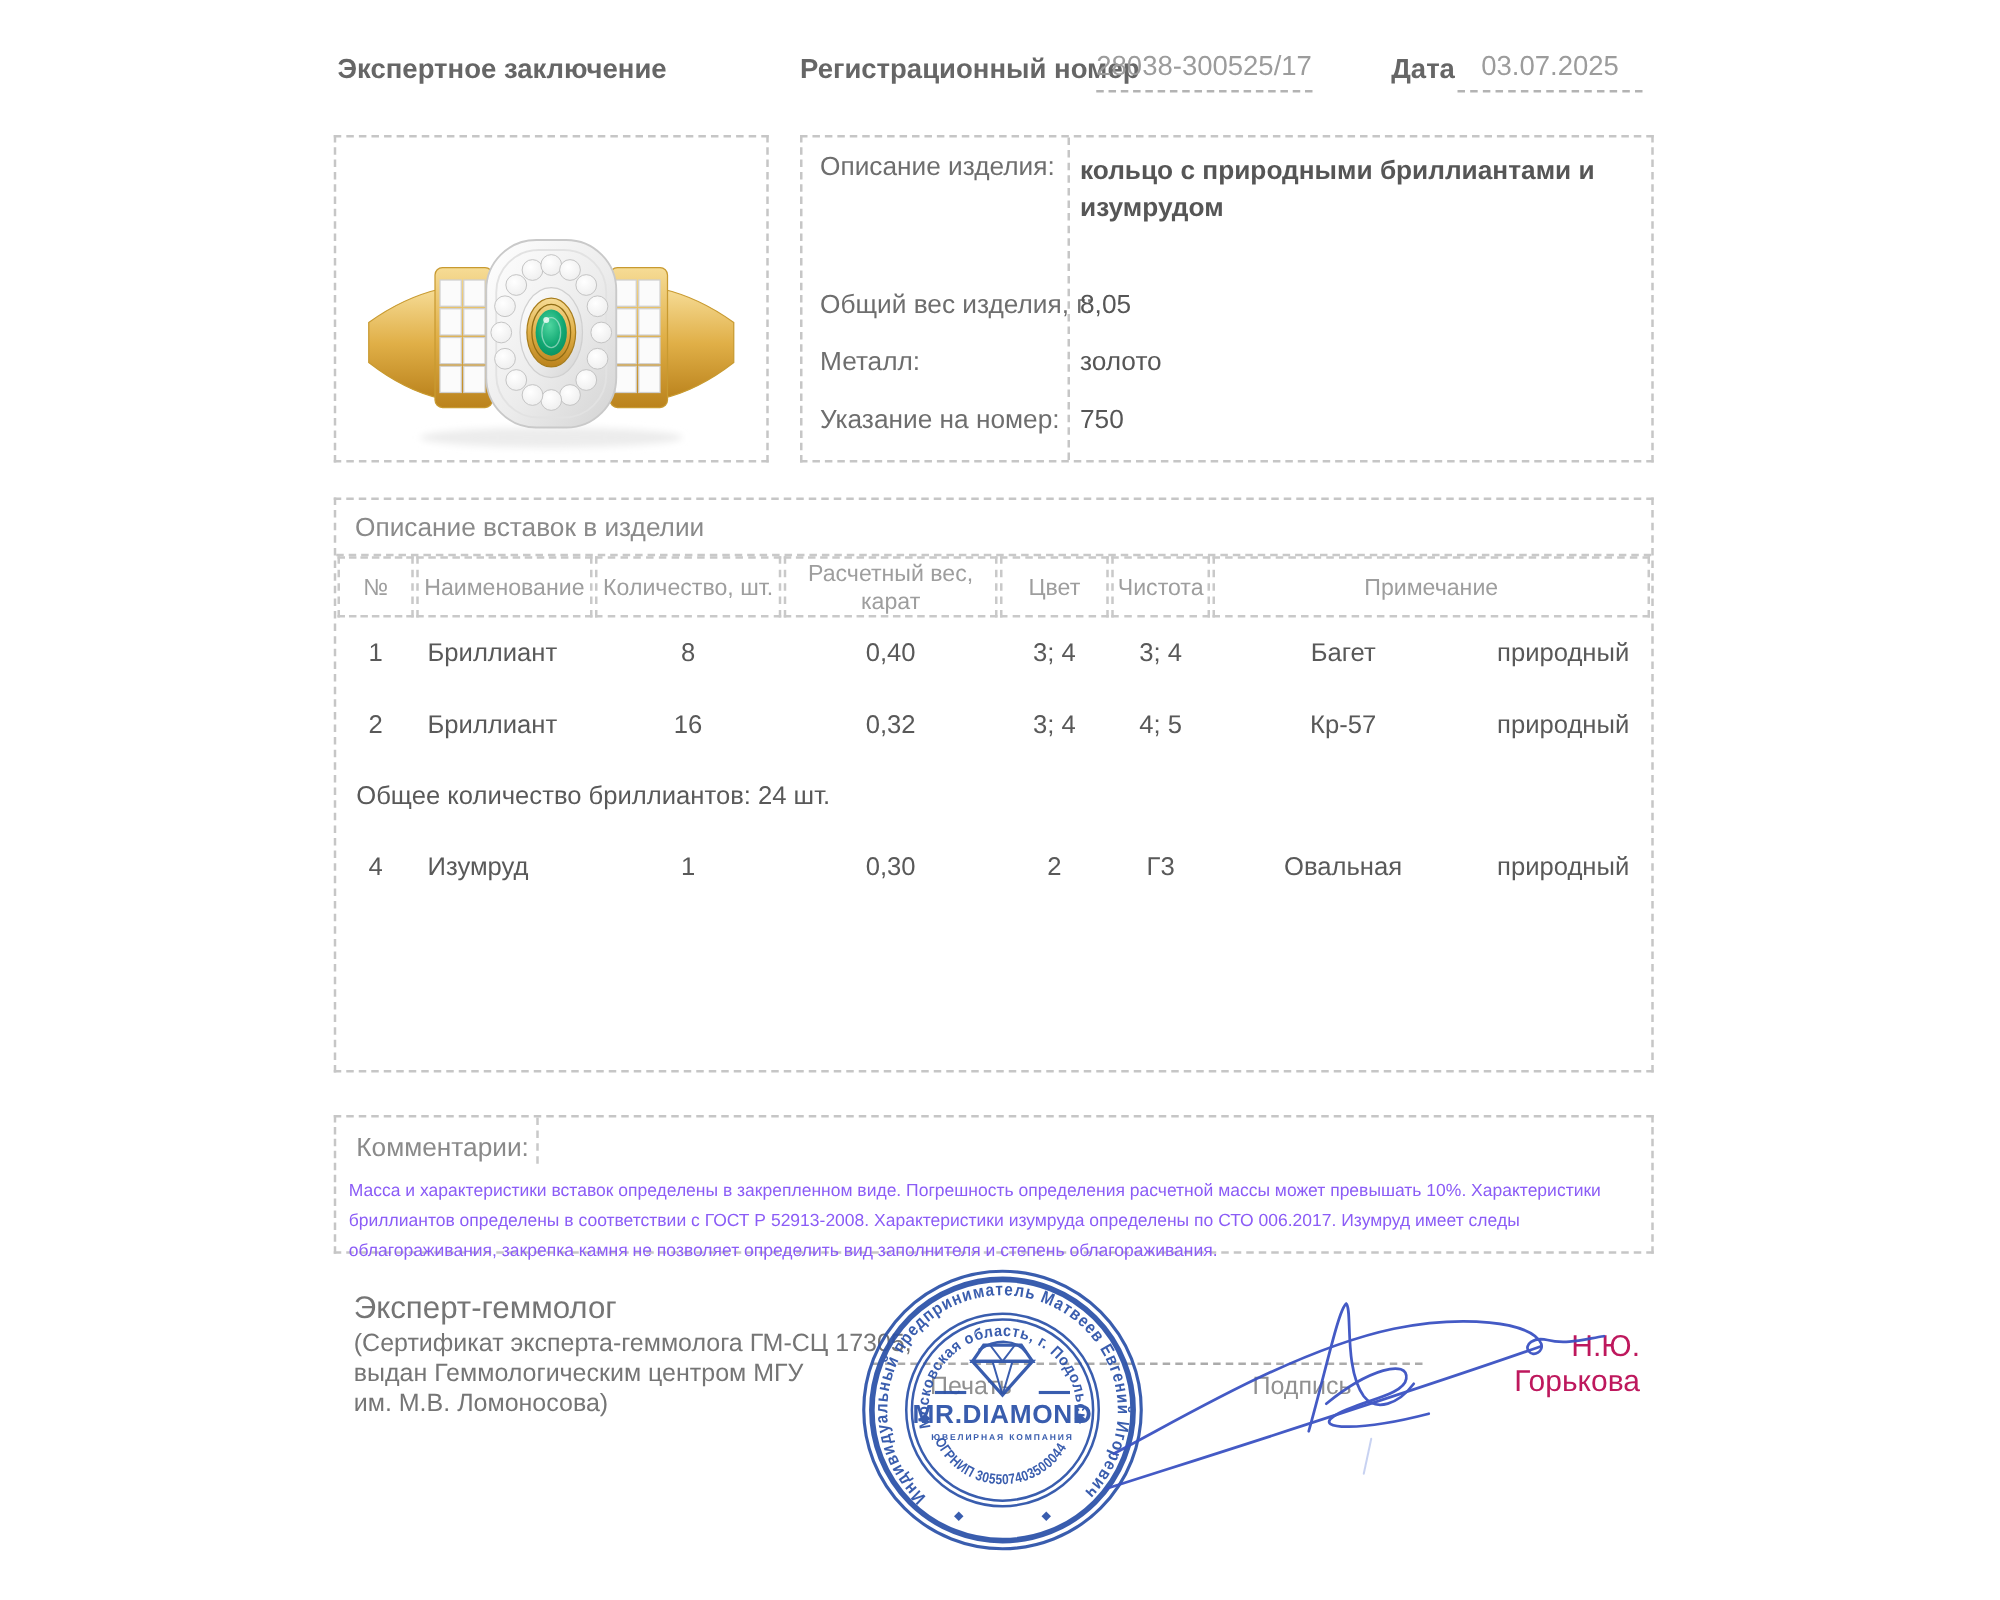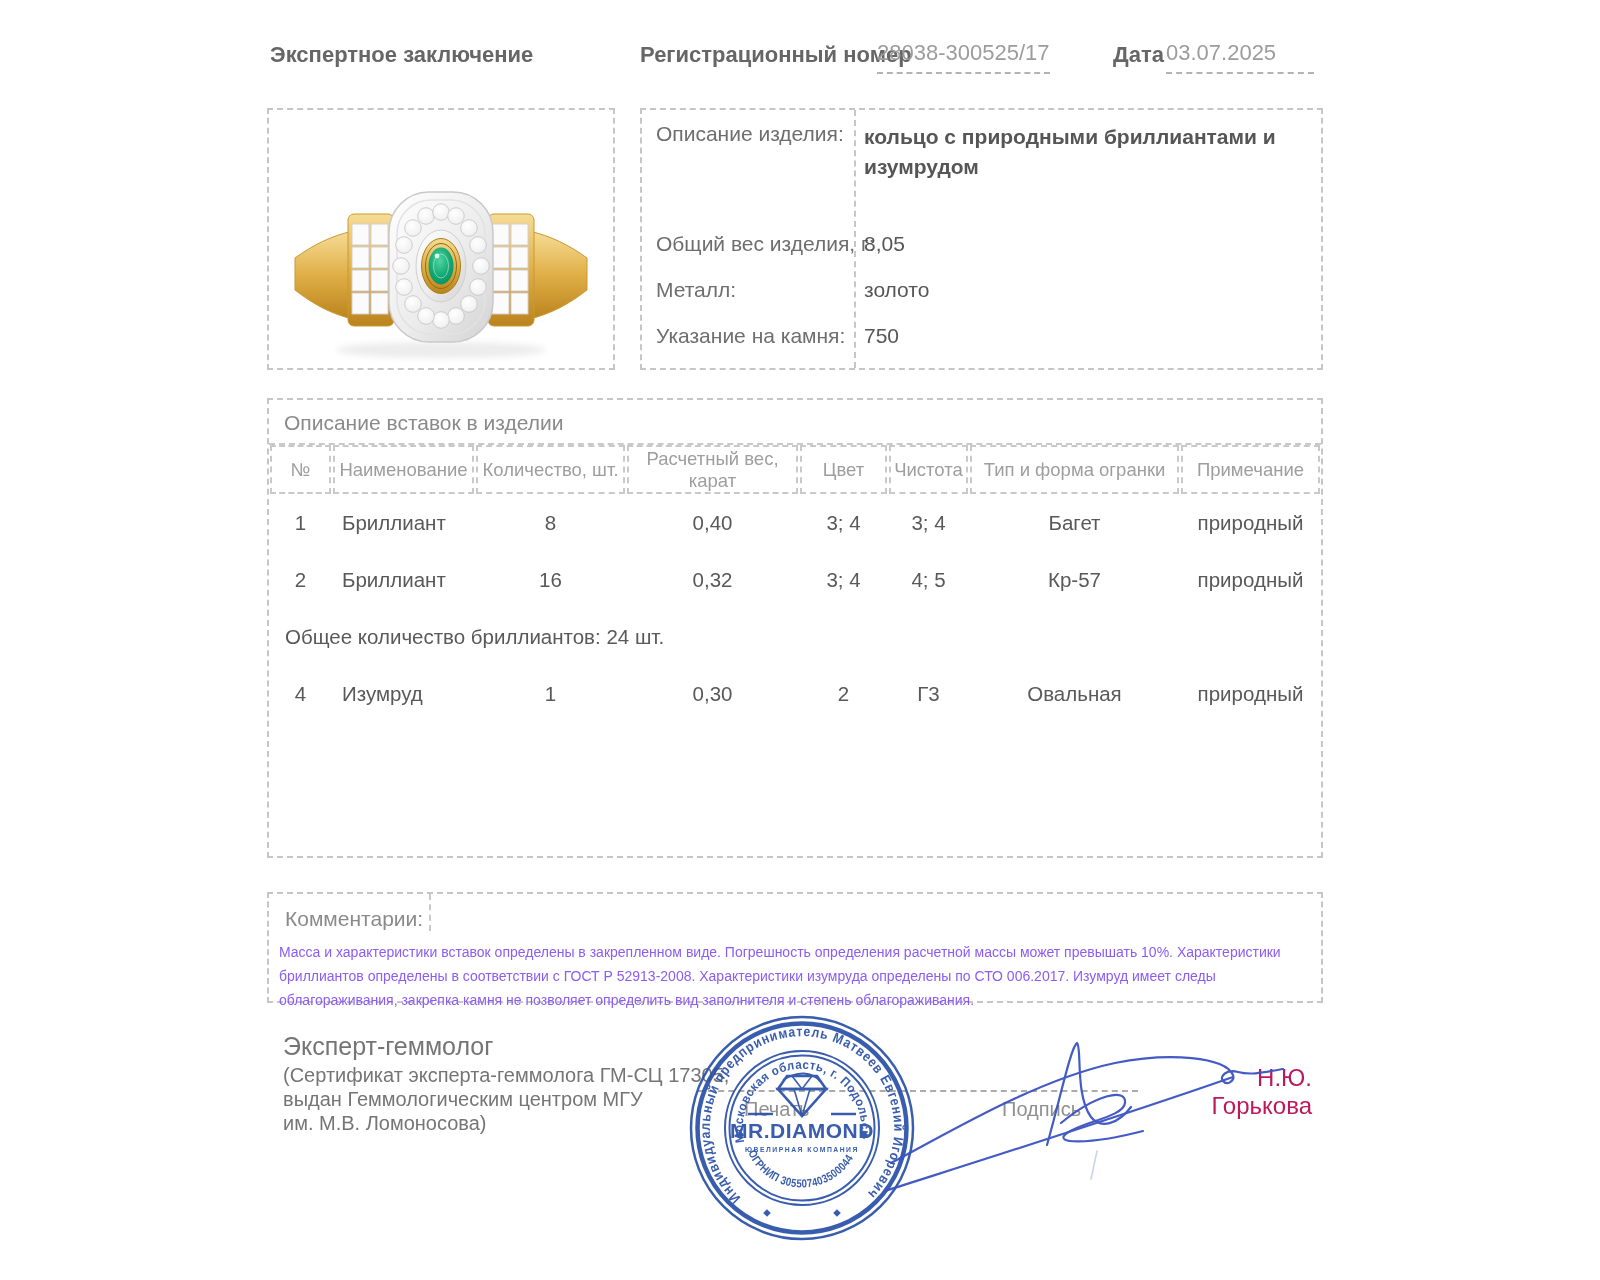--- a/index.html
+++ b/index.html
@@ -50,21 +50,21 @@
 
   #stamp-svg{opacity:.93;}
 </style>
 </head>
 <body>
 
 <div class="abs hdr-bold" style="left:270px;top:42px;">Экспертное заключение</div>
 <div class="abs hdr-bold" style="left:640px;top:42px;">Регистрационный номер</div>
 <div class="abs hdr-val" style="left:877px;top:40px;min-width:152px;">28038-300525/17</div>
 <div class="abs hdr-bold" style="left:1113px;top:42px;">Дата</div>
-<div class="abs hdr-val" style="left:1166px;top:40px;min-width:148px;">03.07.2025</div>
+<div class="abs hdr-val" style="left:1166px;top:40px;min-width:148px;text-align:center;">03.07.2025</div>
 
 <div class="panel" style="left:267px;top:108px;width:348px;height:262px;">
   <svg width="344" height="258" viewBox="0 0 344 258">
     <defs>
       <linearGradient id="goldG" x1="0" y1="0" x2="0" y2="1">
         <stop offset="0" stop-color="#f6dc96"></stop>
           <stop offset="0.5" stop-color="#e0af47"></stop>
           <stop offset="1" stop-color="#bb831d"></stop>
       </linearGradient>
       <linearGradient id="silverG" x1="0" y1="0" x2="1" y2="1">
@@ -146,34 +146,33 @@
 </div>
 
 <div class="panel" style="left:640px;top:108px;width:683px;height:262px;">
   <div class="desc-divider"></div>
   <div class="desc-label" style="top:12px;">Описание изделия:</div>
   <div class="desc-value" style="top:12px;" id="desc-value-main">кольцо с природными бриллиантами и изумрудом</div>
   <div class="desc-label" style="top:122px;">Общий вес изделия, г:</div>
   <div class="desc-value" style="top:122px;">8,05</div>
   <div class="desc-label" style="top:168px;">Металл:</div>
   <div class="desc-value" style="top:168px;">золото</div>
-  <div class="desc-label" style="top:214px;">Указание на камня:</div>
+  <div class="desc-label" style="top:214px;">Указание на номер:</div>
   <div class="desc-value" style="top:214px;">750</div>
 </div>
 
 <div class="panel" style="left:267px;top:398px;width:1056px;height:460px;">
   <div class="ins-title">Описание вставок в изделии</div>
   <div class="head-row">
     <div class="hcell c0">№</div>
     <div class="hcell c1">Наименование</div>
     <div class="hcell c2">Количество, шт.</div>
     <div class="hcell c3">Расчетный вес, карат</div>
     <div class="hcell c4">Цвет</div>
     <div class="hcell c5">Чистота</div>
-    <div class="hcell c6">Тип и форма огранки</div>
     <div class="hcell c7">Примечание</div>
   </div>
   <div class="body-row">
     <div class="bcell c0">1</div>
     <div class="bcell c1">Бриллиант</div>
     <div class="bcell c2">8</div>
     <div class="bcell c3">0,40</div>
     <div class="bcell c4">3; 4</div>
     <div class="bcell c5">3; 4</div>
     <div class="bcell c6">Багет</div>

